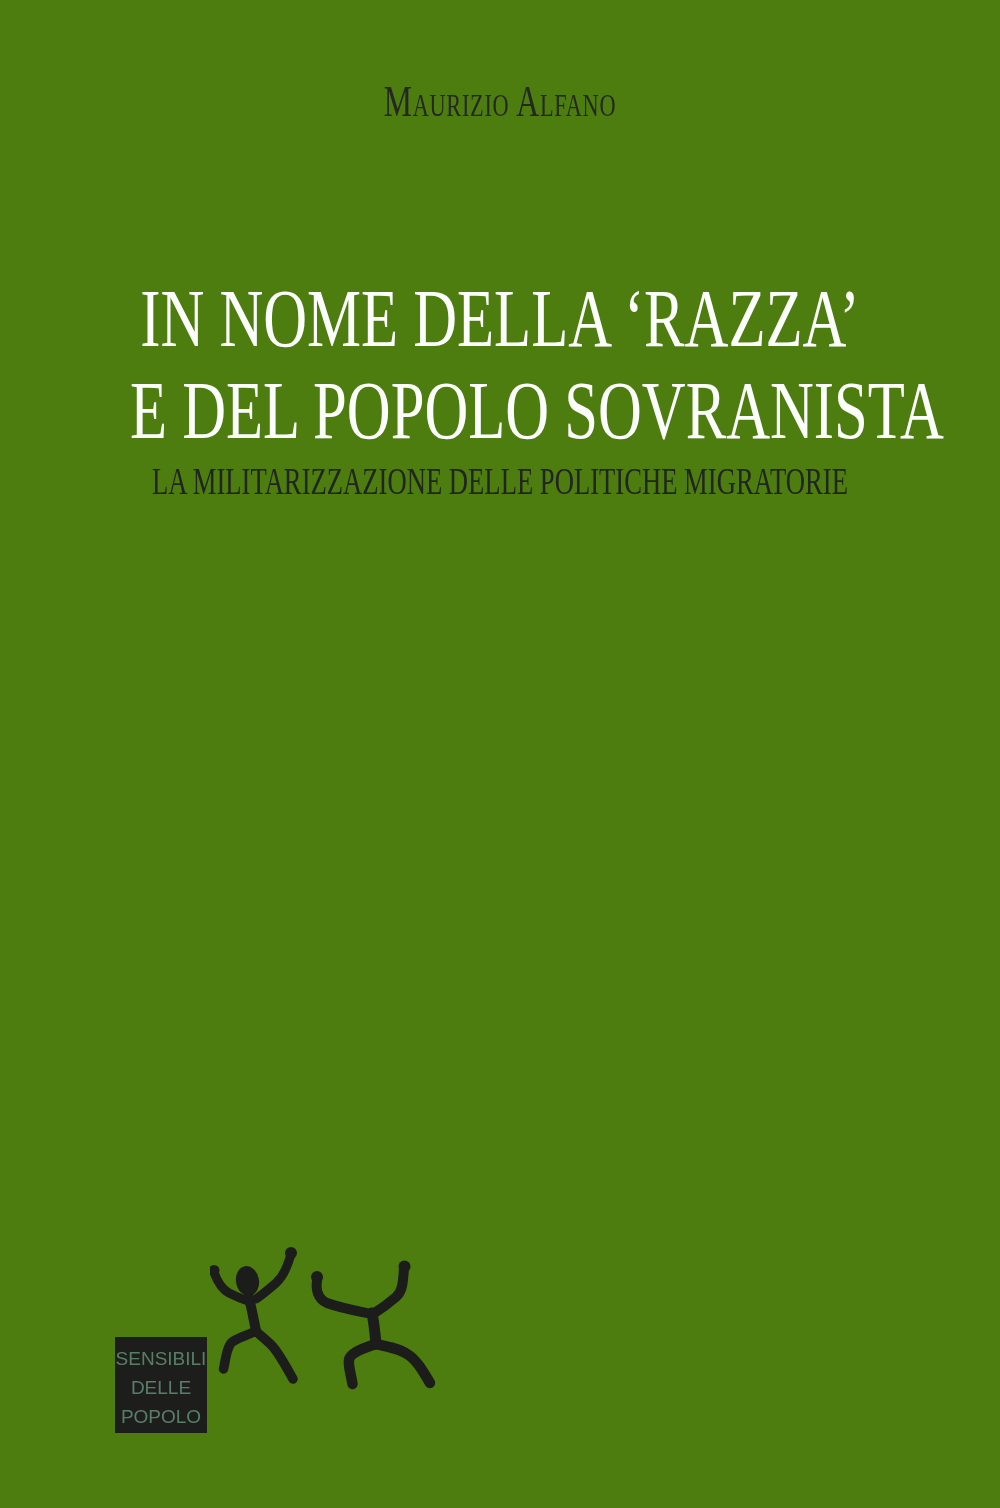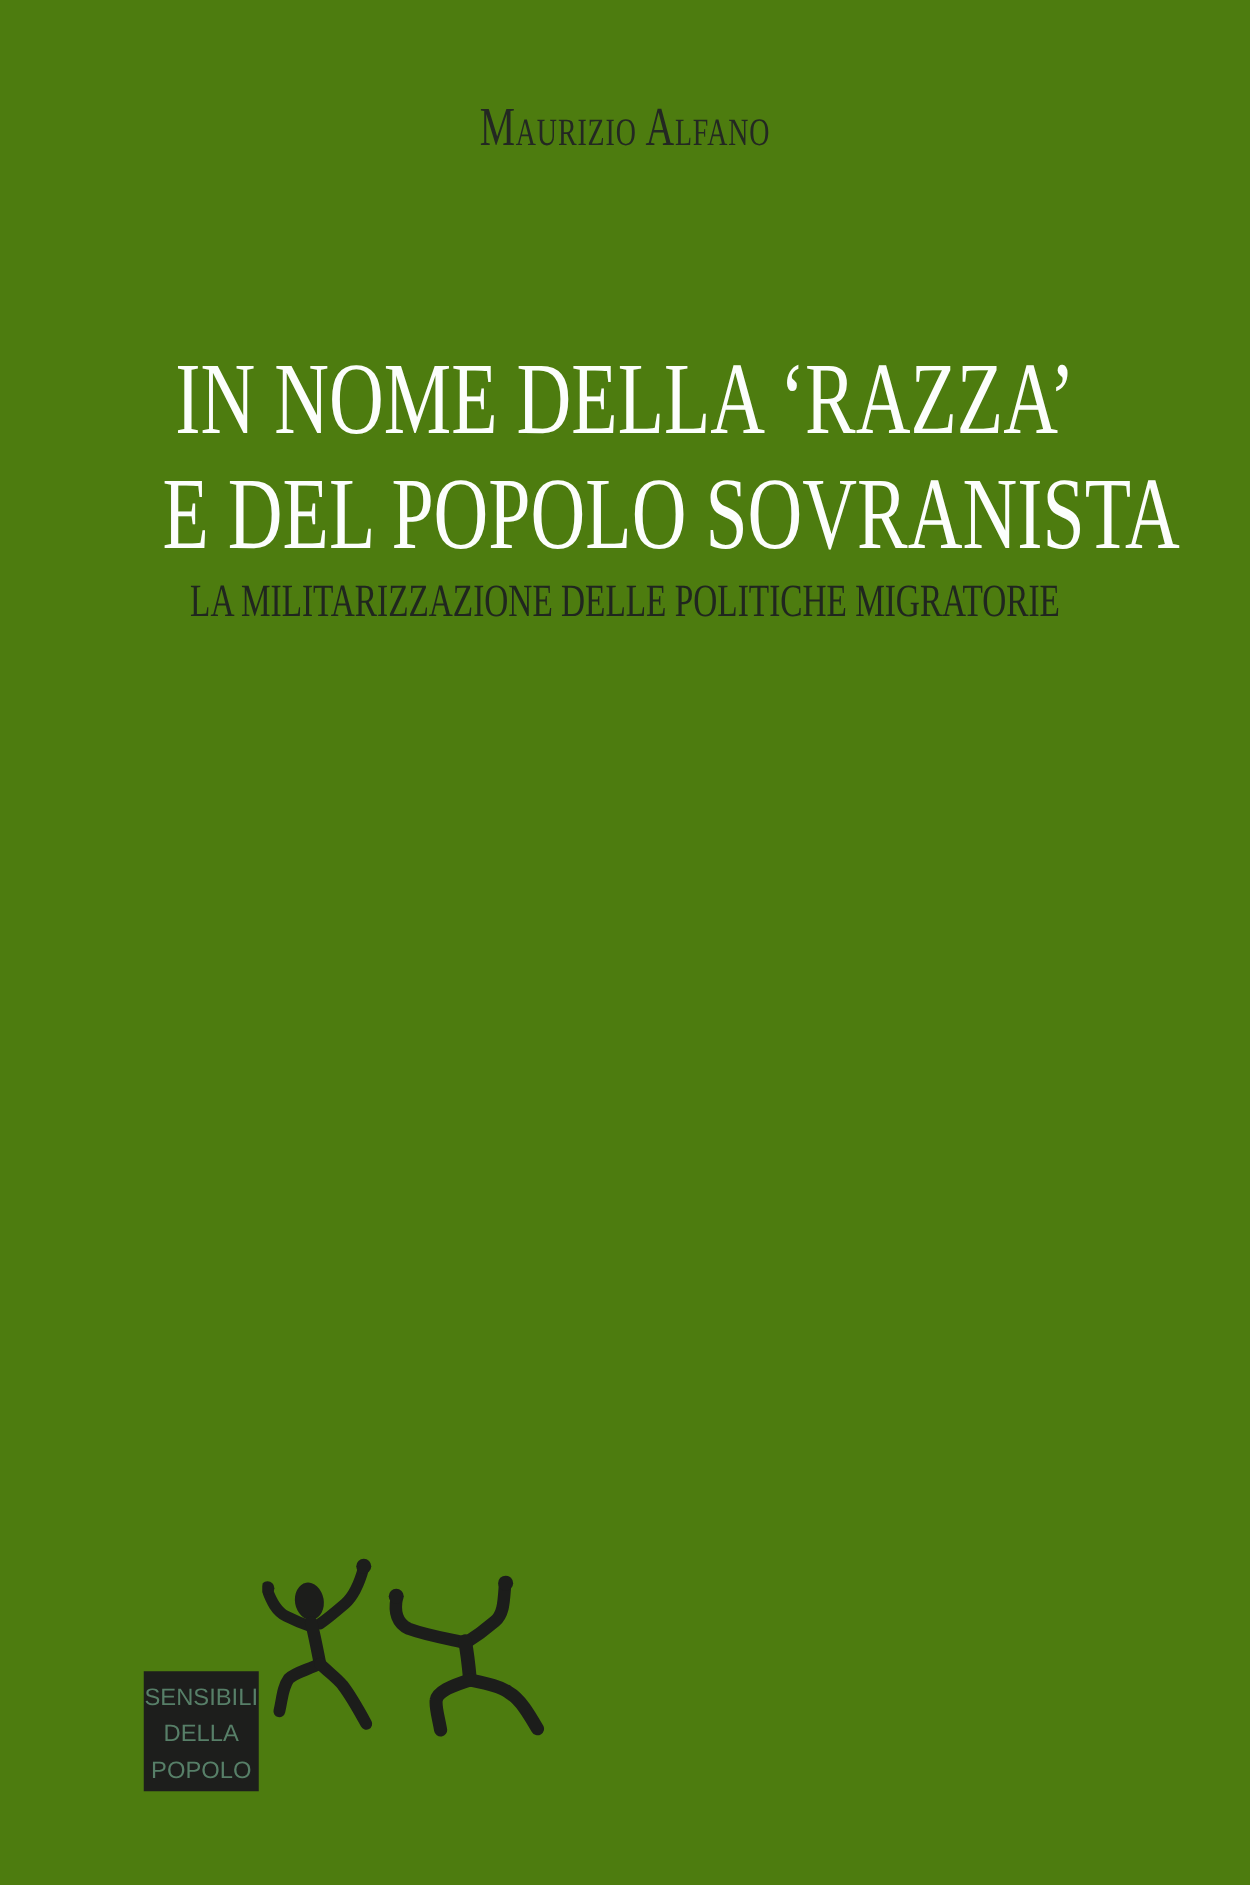--- a/index.html
+++ b/index.html
@@ -98,21 +98,21 @@
   <div>
     <div class="title-line l1">IN NOME DELLA ‘RAZZA’</div>
     <div class="title-line l2">E DEL POPOLO SOVRANISTA</div>
   </div>
 
   <div class="subtitle">LA MILITARIZZAZIONE DELLE POLITICHE MIGRATORIE</div>
 
   <div>
     <div class="pub-box">
       <div>SENSIBILI</div>
-      <div>DELLA</div>
+      <div>DELLE</div>
       <div>POPOLO</div>
     </div>
 
     <svg class="figures-svg" viewBox="0 0 240 170" xmlns="http://www.w3.org/2000/svg">
 
       <g>
         <ellipse class="blob" cx="37.5" cy="46" rx="11.5" ry="15" transform="rotate(-10 37.5 46)"></ellipse>
         <path class="stroke" stroke-width="9" d="M3.5,36 C7,46 11,54 19,58 C26,61.5 32,64 38,66"></path>
         <circle class="blob" cx="4" cy="35.5" r="5.5"></circle>
         <path class="stroke" stroke-width="9" d="M81,19 C78,30 74,41 66,48 C59,54 52,60 46,64"></path>

